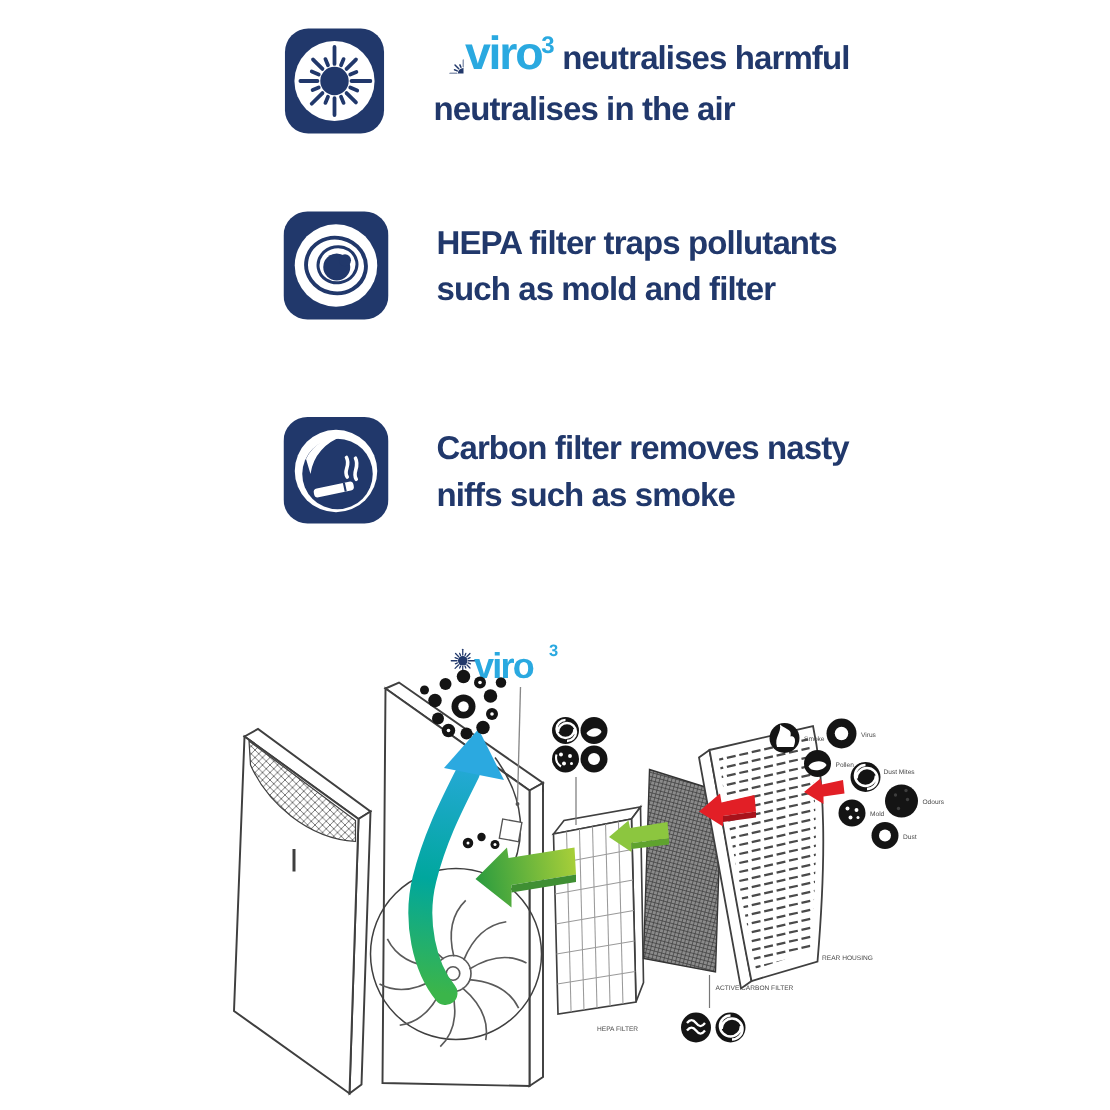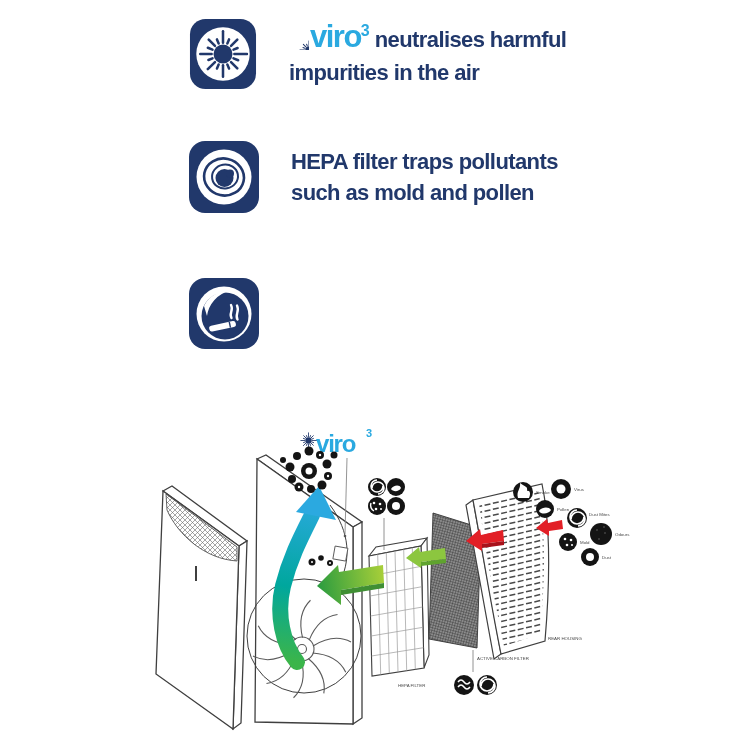--- a/index.html
+++ b/index.html
@@ -58,54 +58,58 @@
       <rect x="1" y="2" width="68" height="72" rx="16" fill="#21386B"></rect>
       <circle cx="35" cy="38" r="27.5" fill="#fff"></circle>
       <use href="#burst" x="9" y="12" width="52" height="52" color="#21386B"></use>
     </svg>
     <div class="txt">
       <div>
         <svg class="burst-inline" viewBox="-20 -20 40 40">
             <use href="#burst" color="#21386B"></use>
           </svg><span class="brand">viro</span><span class="brand-sup">3</span><span>neutralises harmful</span>
       </div>
-      <div>impurities in the air</div>
+      <div>neutralises in the air</div>
     </div>
   </div>
 
   <div class="callout c2">
     <svg class="badge" width="70" height="74" viewBox="0 0 70 74">
       <rect x="0" y="1" width="70" height="72" rx="16" fill="#21386B"></rect>
       <circle cx="35" cy="37" r="27.5" fill="#fff"></circle>
       <ellipse cx="35" cy="37" rx="20" ry="18.5" fill="none" stroke="#21386B" stroke-width="2.6" transform="rotate(12 35 37)"></ellipse>
       <ellipse cx="36" cy="36.5" rx="13" ry="12" fill="none" stroke="#21386B" stroke-width="2" transform="rotate(-10 36 36.5)"></ellipse>
       <circle cx="35.5" cy="38" r="9" fill="#21386B"></circle>
       <circle cx="41" cy="33.5" r="4" fill="#21386B"></circle>
     </svg>
     <div class="txt">
       <div>HEPA filter traps pollutants</div>
-      <div>such as mold and pollen</div>
+      <div>such as mold and filter</div>
     </div>
   </div>
 
   <div class="callout c3">
     <svg class="badge" width="70" height="72" viewBox="0 0 70 72">
       <rect x="0" y="0" width="70" height="71" rx="16" fill="#21386B"></rect>
       <circle cx="35" cy="36" r="27.5" fill="#fff"></circle>
       <circle cx="36" cy="38" r="23.5" fill="#21386B"></circle>
       <path d="M15,28 A26,26 0 0 1 40,13 A30,30 0 0 0 18,38 Z" fill="#fff"></path>
       <g transform="rotate(-12 35 48)">
         <rect x="20" y="45" width="27" height="6" rx="2.5" fill="#fff"></rect>
         <line x1="41" y1="45" x2="41" y2="51" stroke="#21386B" stroke-width="1.4"></line>
       </g>
       <g stroke="#fff" stroke-width="2.4" fill="none" stroke-linecap="round">
         <path d="M42.5,40 C39.5,35.5 45,32.5 42,27"></path>
         <path d="M48.5,41.5 C45.5,36.5 51,33.5 48,27.5"></path>
       </g>
     </svg>
+    <div class="txt">
+      <div>Carbon filter removes nasty</div>
+      <div>niffs such as smoke</div>
+    </div>
   </div>
 
   <svg class="diagram" viewBox="0 0 740 740">
     <defs>
       <pattern id="hatchF" width="5" height="5" patternUnits="userSpaceOnUse">
         <path d="M0,0 L5,5 M5,0 L0,5" stroke="#6a6a6a" stroke-width="0.6"></path>
       </pattern>
       <pattern id="mesh" width="2.6" height="2.6" patternUnits="userSpaceOnUse" patternTransform="rotate(15)">
         <rect width="2.6" height="2.6" fill="#8b8b8b"></rect>
         <path d="M0,0 H2.6 M0,0 V2.6" stroke="#3c3c3c" stroke-width="0.9"></path>

